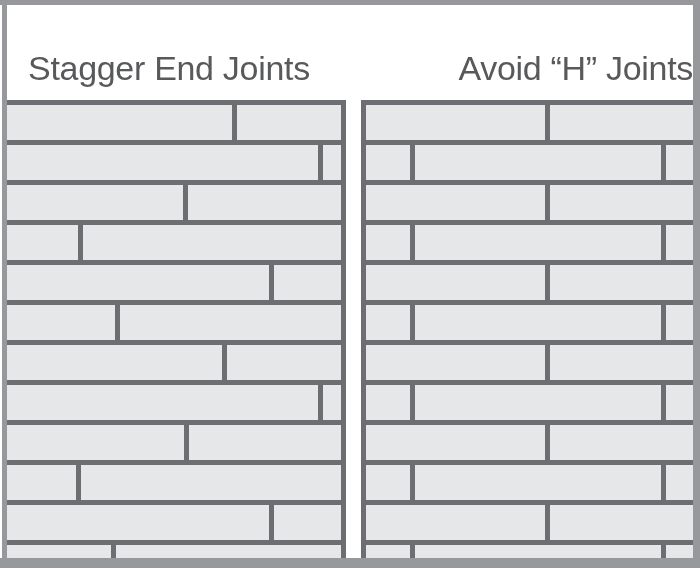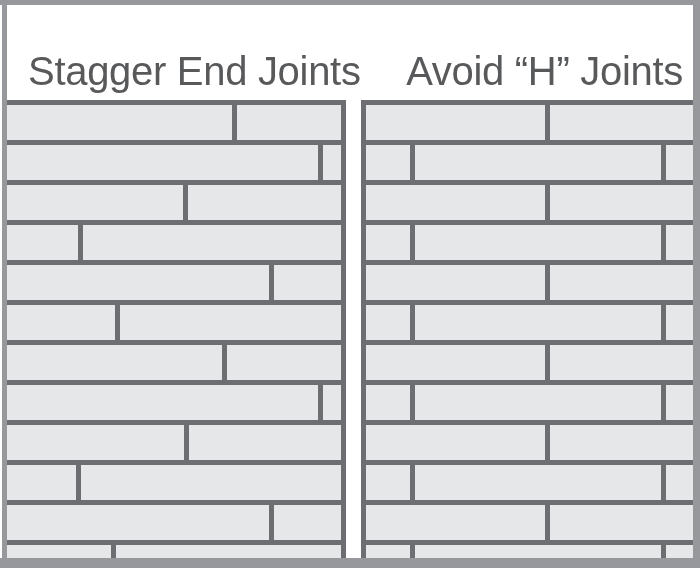--- a/index.html
+++ b/index.html
@@ -20,28 +20,28 @@
   }
   .frame { position: absolute; background: var(--frame); z-index: 5; }
   .frame-top    { left: 0;   top: 0;   width: 700px; height: 5px;  }
   .frame-left   { left: 2px; top: 0;   width: 5px;  height: 568px; }
   .frame-right  { left: 693px; top: 0; width: 7px;  height: 568px; }
   .frame-bottom { left: 0; top: 558px; width: 700px; height: 10px; }
 
   .panel-title {
     position: absolute;
     top: 51px;
-    font-size: 40px;
+    font-size: 34px;
     line-height: 1;
     letter-spacing: -0.3px;
     color: var(--text);
     white-space: nowrap;
   }
   .title-left  { left: 28px; }
-  .title-right { right: 17px; }
+  .title-right { right: 7px; }
 
   .plank-panel {
     position: absolute;
     top: 100px;
     height: 458px;
     background: var(--line);
     overflow: hidden;
   }
   .panel-left  { left: 7px;   width: 339px; padding: 5px 5px 0 0; }
   .panel-right { left: 361px; width: 332px; padding: 5px 0 0 5px; }

